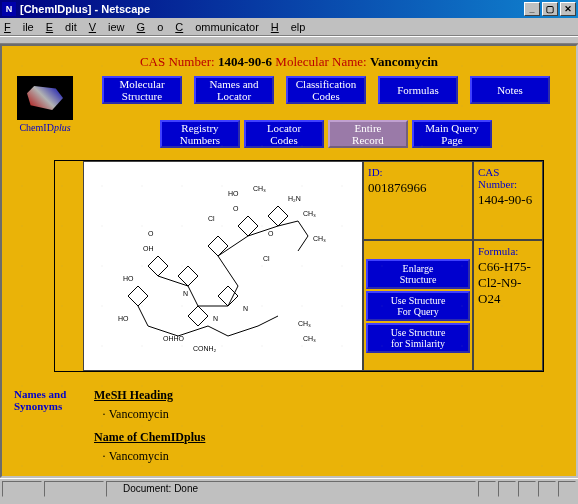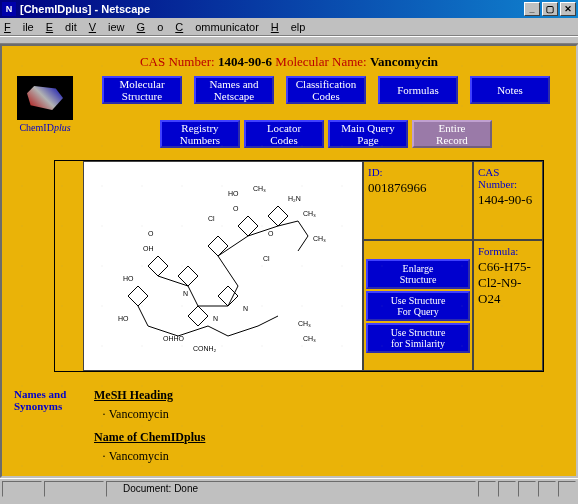--- a/index.html
+++ b/index.html
@@ -78,34 +78,34 @@
 
   <div class="nav-area">
     <div class="logo-box">
       <div class="logo-img"></div>
       <div class="logo-text"><span>ChemID</span><i>plus</i></div>
     </div>
     <div class="nav-buttons">
       <div class="navbtn" style="white-space:pre">Molecular
 Structure</div>
       <div class="navbtn" style="white-space:pre">Names and
-Netscape</div>
+Locator</div>
       <div class="navbtn" style="white-space:pre">Classification
 Codes</div>
       <div class="navbtn">Formulas</div>
       <div class="navbtn">Notes</div>
       <div class="row2">
         <div class="navbtn" style="white-space:pre">Registry
 Numbers</div>
         <div class="navbtn" style="white-space:pre">Locator
 Codes</div>
+        <div class="navbtn sel" style="white-space:pre">Entire
+Record</div>
         <div class="navbtn" style="white-space:pre">Main Query
 Page</div>
-        <div class="navbtn sel" style="white-space:pre">Entire
-Record</div>
       </div>
     </div>
   </div>
 
   <div class="main-grid">
     <div class="struct-cell">
       <svg class="struct-svg" viewBox="0 0 270 200">
         <g stroke="#000" stroke-width="1" fill="none">
           <polygon points="60,100 70,90 80,100 70,110"></polygon>
             <polygon points="90,110 100,100 110,110 100,120"></polygon>

